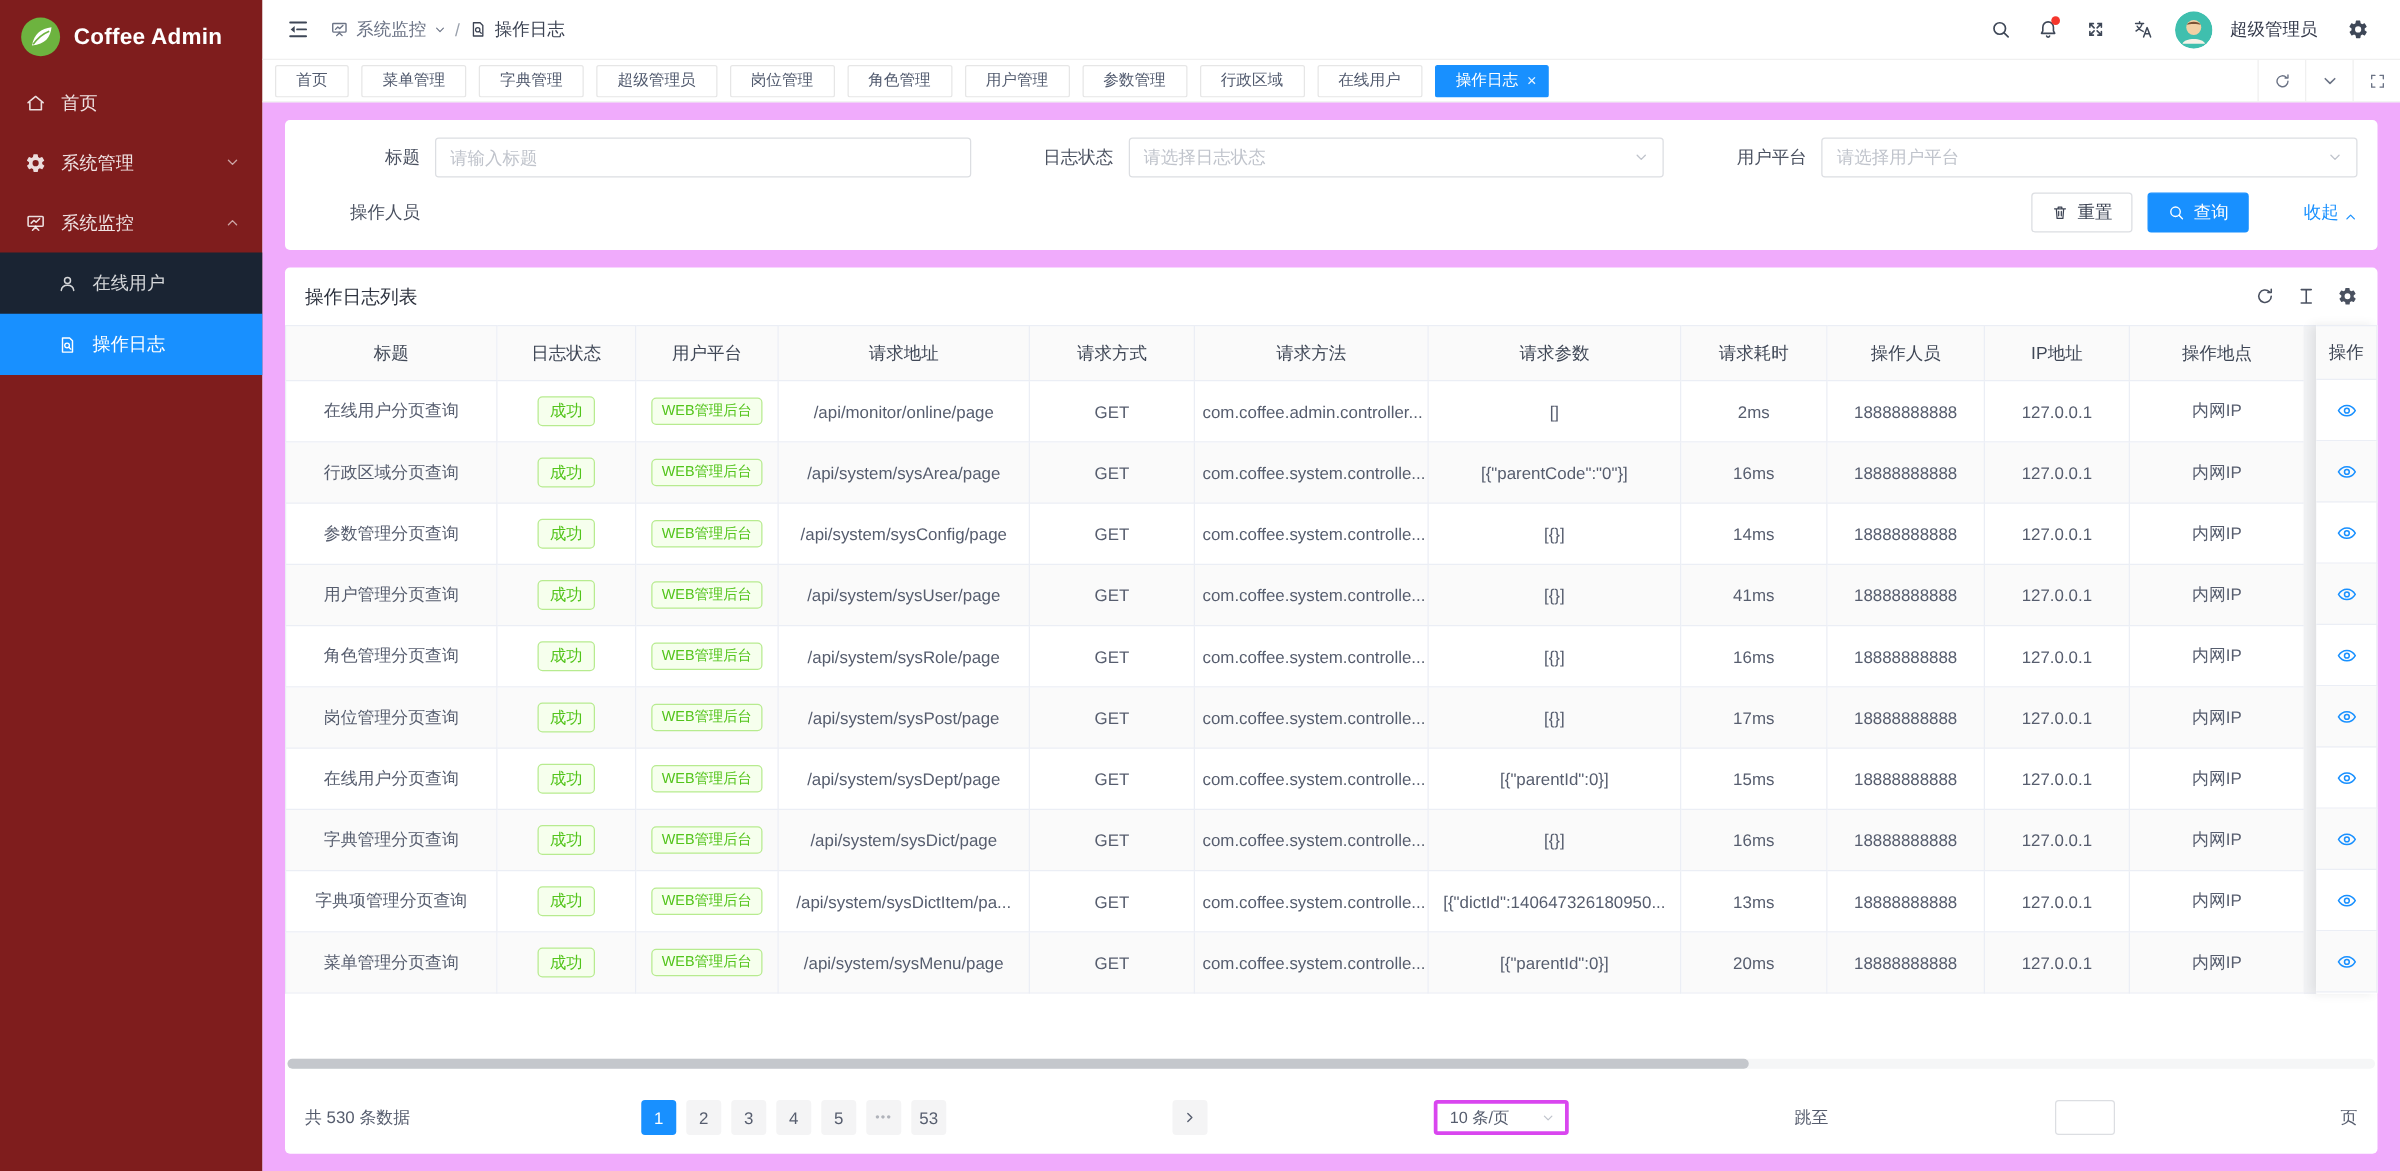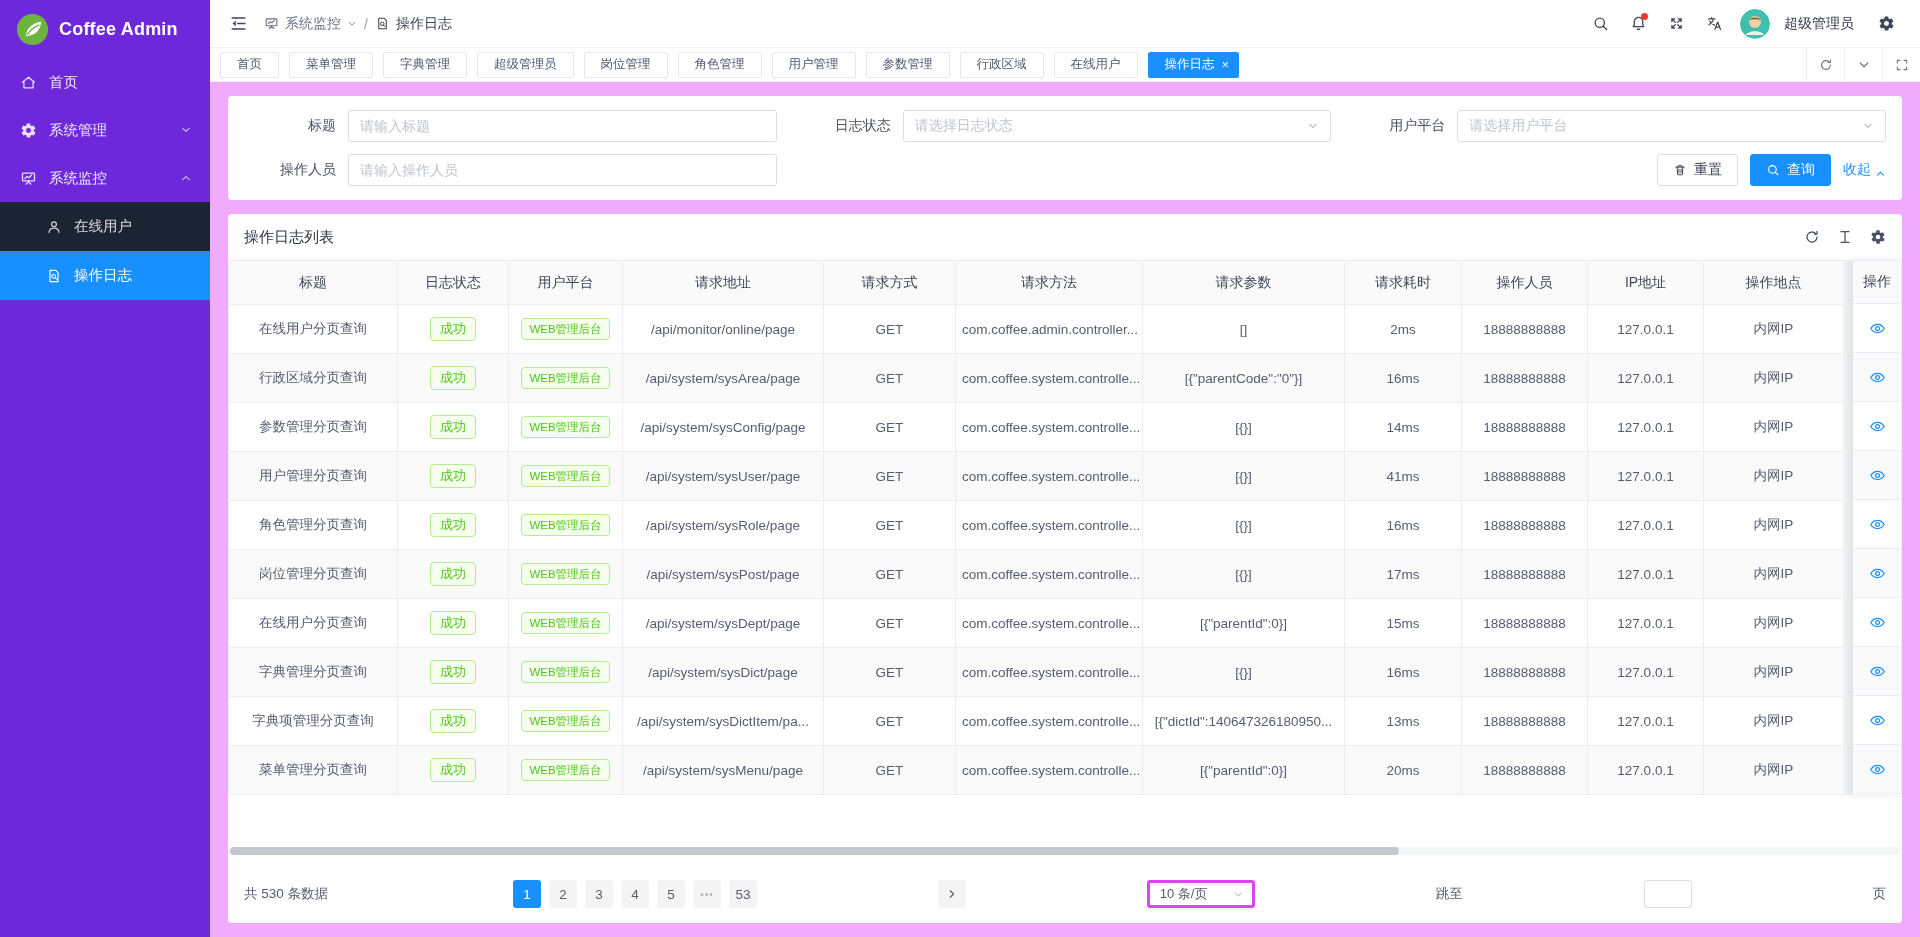--- a/index.html
+++ b/index.html
@@ -2,21 +2,21 @@
 <html><head>
 <meta charset="utf-8">
 <style>
   * { margin:0; padding:0; box-sizing:border-box; }
   html,body { width:1920px; height:937px; overflow:hidden; }
   body { font-family:"Liberation Sans","DejaVu Sans",sans-serif; font-size:14px; color:#515a6e; background:#f0f2f5; }
   .icon { display:inline-block; vertical-align:middle; width:16px; height:16px; }
 
   
   .page { width:1920px; height:937px; display:flex; }
-  .sidebar { width:210px; height:937px; background:#6d28d9; flex:none; color:rgba(255,255,255,.88); }
+  .sidebar { width:210px; height:937px; background:#7f1d1d; flex:none; color:rgba(255,255,255,.88); }
   .main { flex:1; display:flex; flex-direction:column; height:937px; min-width:0; }
 
   
   .logo-row { height:58px; display:flex; align-items:center; padding-left:16px; gap:10px; }
   .logo-badge { width:33px; height:33px; flex:none; }
   .logo-text { font-size:18px; font-weight:bold; color:#fff; letter-spacing:.2px; }
   .menu-item { height:48px; display:flex; align-items:center; padding:0 18px 0 20px; gap:12px; cursor:pointer; font-size:14.5px; }
   .menu-item .icon { width:17px; height:17px; color:rgba(255,255,255,.85); }
   .menu-item .grow { flex:1; }
   .menu-item .chev { width:12px; height:12px; color:rgba(255,255,255,.6); }
@@ -65,21 +65,21 @@
   .form-control { flex:1; height:32px; border:1px solid #dcdee2; border-radius:3px; background:#fff; display:flex; align-items:center; padding:0 11px; font-size:14px; color:#30333c; min-width:0; }
   input.form-control { outline:none; }
   input.form-control::placeholder { color:#c0c4cc; }
   .select .ph { color:#c0c4cc; flex:1; overflow:hidden; white-space:nowrap; }
   .select .chev { width:12px; height:12px; color:#c0c4cc; flex:none; }
   .btn-zone { flex:1; display:flex; align-items:center; justify-content:flex-end; gap:12px; }
   .btn { height:32px; display:inline-flex; align-items:center; gap:7px; padding:0 15px; border-radius:3px; font-size:14px; cursor:pointer; user-select:none; }
   .btn .icon { width:14px; height:14px; }
   .btn-default { background:#fff; border:1px solid #dcdee2; color:#3c4353; }
   .btn-primary { background:#1890ff; border:1px solid #1890ff; color:#fff; }
-  .link-collapse { color:#1890ff; font-size:14px; display:inline-flex; align-items:flex-end; gap:4px; cursor:pointer; }
+  .link-collapse { color:#1890ff; font-size:14px; display:inline-flex; align-items:flex-end; gap:4px; cursor:pointer;margin-left:32px; }
   .link-collapse .icon { width:11px; height:11px; }
 
   
   .table-card { margin-top:14px; flex:1; display:flex; flex-direction:column; min-height:0; overflow:hidden; }
   .card-head { height:46px; flex:none; display:flex; align-items:center; padding:0 16px; }
   .card-title { font-size:15px; color:#2d323e; }
   .card-tools { margin-left:auto; display:flex; align-items:center; gap:17px; color:#4a5160; }
   .card-tools .icon { width:16px; height:16px; cursor:pointer; }
 
   .table-wrap { display:flex; flex:none; align-items:stretch; }
@@ -382,21 +382,20 @@
               <span class="ph">请选择用户平台</span>
               <svg class="chev" viewBox="0 0 24 24">
                   <use href="#sym-chevron"></use>
                 </svg>
             </div>
           </div>
         </div>
         <div class="form-row">
           <div class="form-col">
             <label class="form-label">操作人员</label>
-            <input class="form-control" placeholder="请输入操作人员" style="">
           </div>
           <div class="form-col"></div>
           <div class="form-col btn-zone">
             <button class="btn btn-default">
               <svg class="icon" viewBox="0 0 24 24">
                   <use href="#sym-trash"></use>
                 </svg>
               <span>重置</span>
             </button>
             <button class="btn btn-primary">

